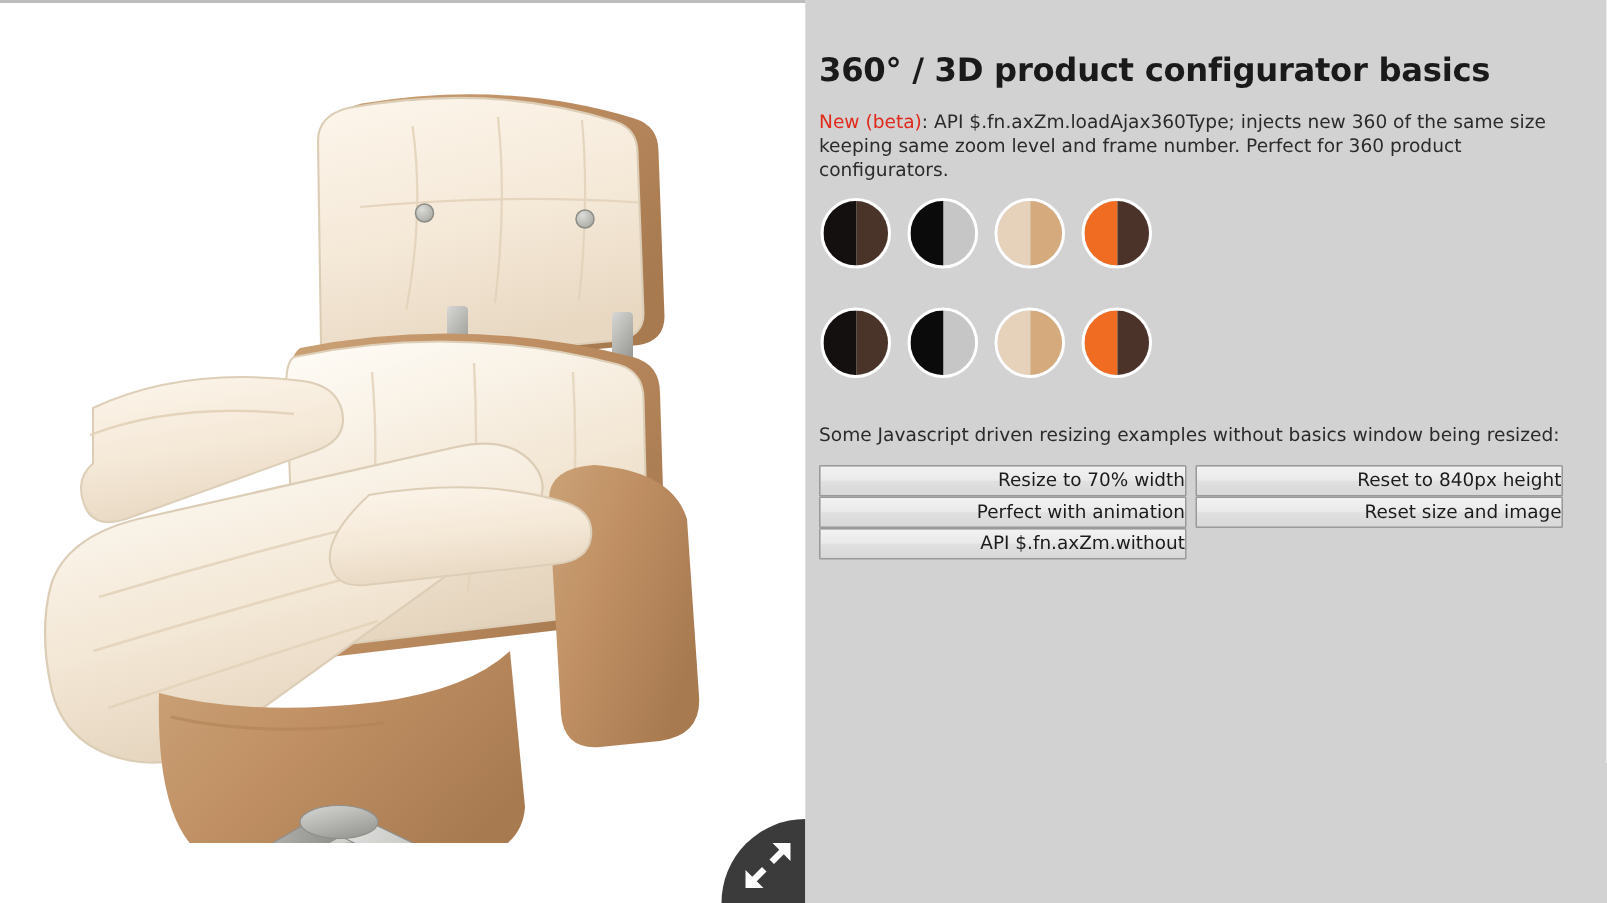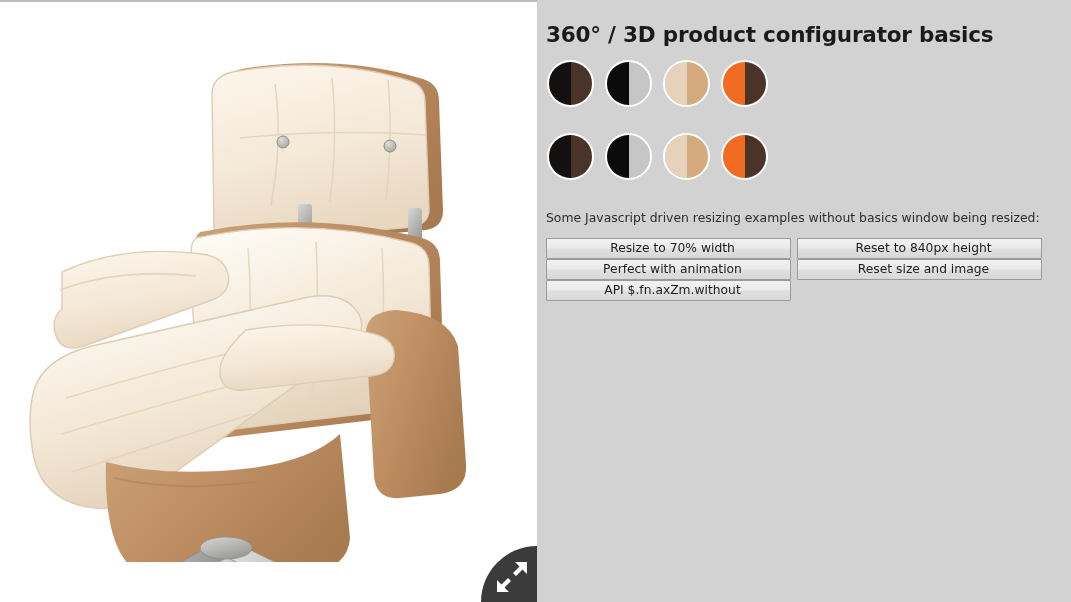--- a/index.html
+++ b/index.html
@@ -63,21 +63,21 @@
     bottom: 8px;
   }
 
   
   .panel {
     position: relative;
     width: 534px;
     height: 602px;
     background: #d2d2d2;
     box-sizing: border-box;
-    padding: 23px 24px 0 9px;
+    padding: 36px 24px 0 9px;
   }
   .panel-title {
     font-size: 21.5px;
     font-weight: bold;
     color: #1a1a1a;
     letter-spacing: -0.2px;
     margin: 0 0 12px 0;
     line-height: 1.15;
   }
   .para {
@@ -127,21 +127,21 @@
   .btn {
     display: block;
     width: 100%;
     height: 21px;
     line-height: 19px;
     box-sizing: border-box;
     padding: 0 0 0 8px;
     font-family: "DejaVu Sans", "Liberation Sans", sans-serif;
     font-size: 12.3px;
     color: #1c1c1c;
-    text-align: center;
+    text-align: right;
     background: linear-gradient(to bottom, #f2f2f2 0%, #eaeaea 48%, #e0e0e0 52%, #d8d8d8 100%);
     border: 1px solid #9a9a9a;
     border-radius: 1px;
     cursor: pointer;
     white-space: nowrap;
     overflow: hidden;
   }
   .btn-blank {
     visibility: hidden;
   }
@@ -260,20 +260,21 @@
           <path d="M2 32 L2 20 L6.5 24.5 L13 18 L16 21 L9.5 27.5 L14 32 Z" fill="#ffffff"></path>
         </svg>
       </div>
     </div>
   </div>
 
   <div class="panel">
 
     <h1 class="panel-title">360° / 3D product configurator basics</h1>
 
+    <p class="para"><span class="hl">New (beta)</span><span>: API $.fn.axZm.loadAjax360Type; injects new 360 of the same size keeping same zoom level and frame number. Perfect for 360 product configurators.</span></p>
 
     <div class="swatch-row">
       <div class="swatch">
         <div class="half" style="background:#151010"></div>
         <div class="half" style="background:#4a342a"></div>
       </div>
       <div class="swatch">
         <div class="half" style="background:#0b0b0b"></div>
         <div class="half" style="background:#c6c6c6"></div>
       </div>

